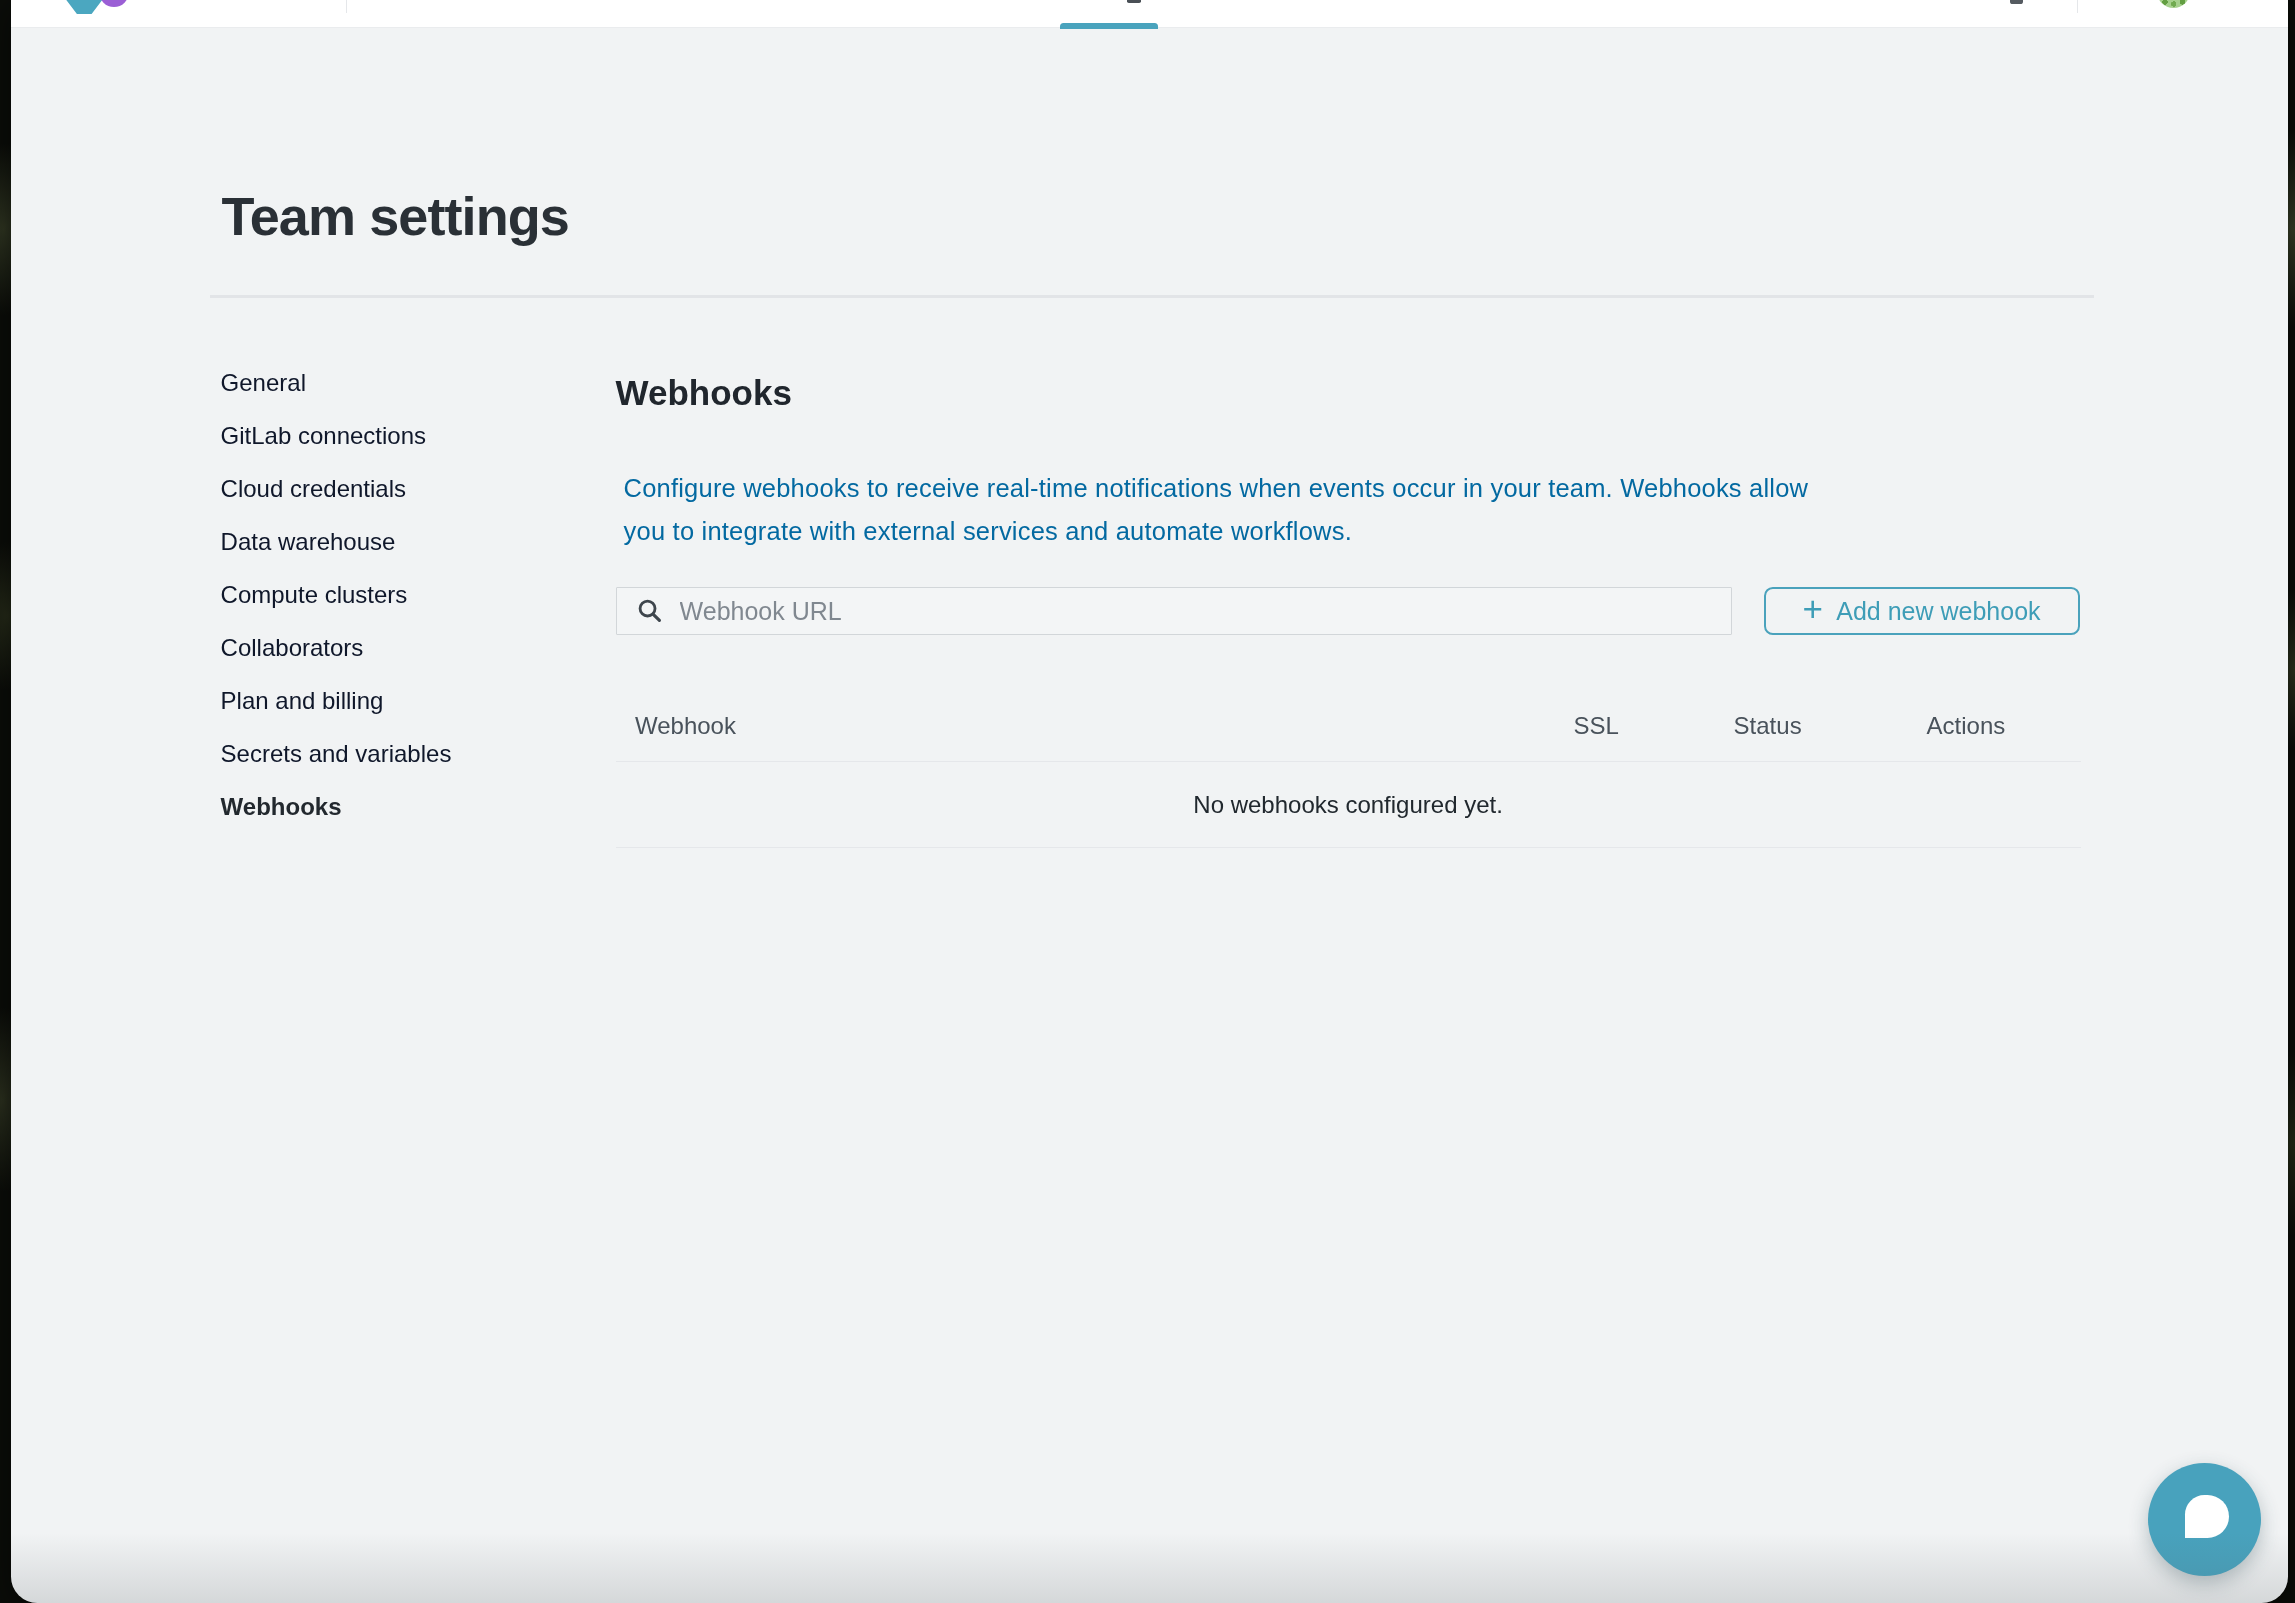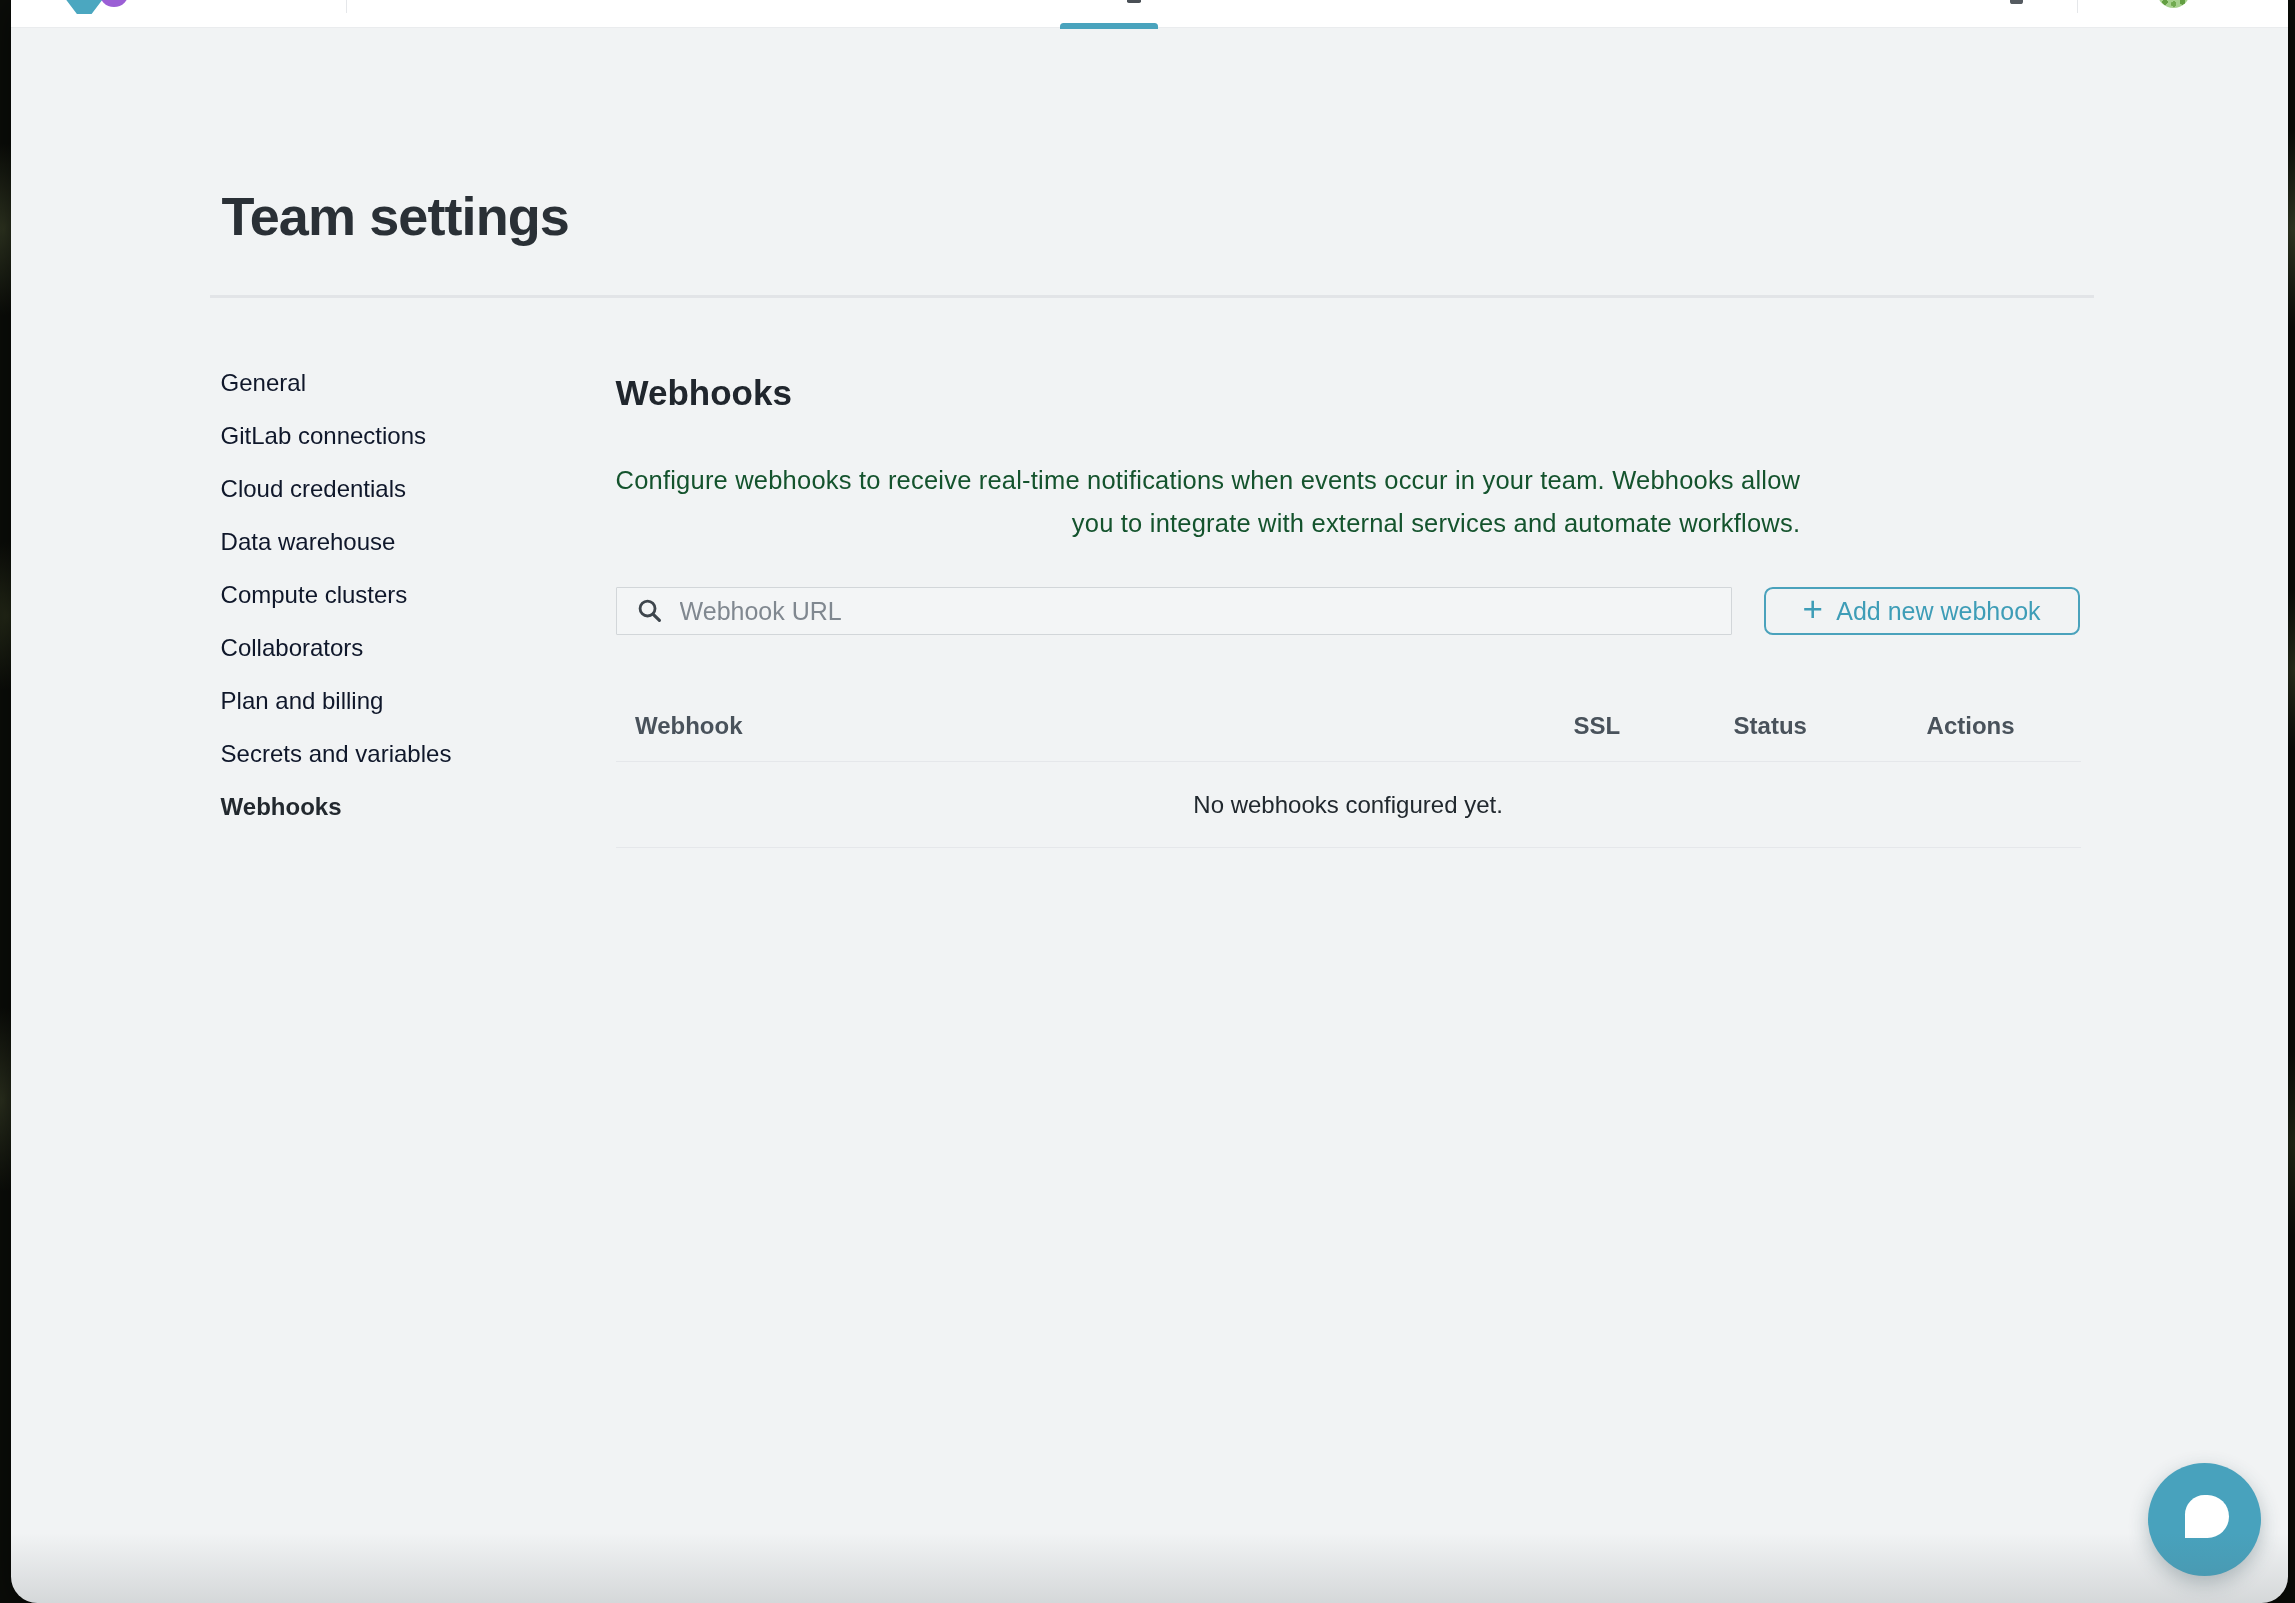--- a/index.html
+++ b/index.html
@@ -119,27 +119,26 @@
     position: absolute;
     left: 0; top: 373px;
     margin: 0;
     font-size: 35px;
     font-weight: bold;
     color: #20262d;
   }
   .section-desc {
     position: absolute;
     left: 0; top: 459px;
-    margin: 0;
+    margin: 8px;
     font-size: 25.5px;
     line-height: 43px;
-    color: #14532d;
+    color: #0369a1;
     letter-spacing: 0.2px;
     white-space: nowrap;
-    text-align: right;
   }
   .search-field {
     position: absolute;
     left: 0; top: 587px;
     width: 1116px; height: 48px;
     box-sizing: border-box;
   }
   .search-field input {
     width: 100%; height: 100%;
     box-sizing: border-box;
@@ -181,21 +180,21 @@
   .webhook-table { position: absolute; left: 0; top: 687px; width: 1465px; }
   .wt-header {
     position: relative;
     height: 74px;
     border-bottom: 1.8px solid #e5e7ea;
   }
   .wt-header span {
     position: absolute;
     top: 25px;
     font-size: 24px;
-    font-weight: bold;
+    font-weight: normal;
     color: #49525b;
     text-align: right;
   }
   .wt-header .c0 { left: 19.4px; }
   .wt-header .c1 { left: 958px; }
   .wt-header .c2 { left: 1118px; }
   .wt-header .c3 { left: 1311px; }
   .wt-empty {
     height: 85px;
     border-bottom: 1.8px solid #e5e7ea;

